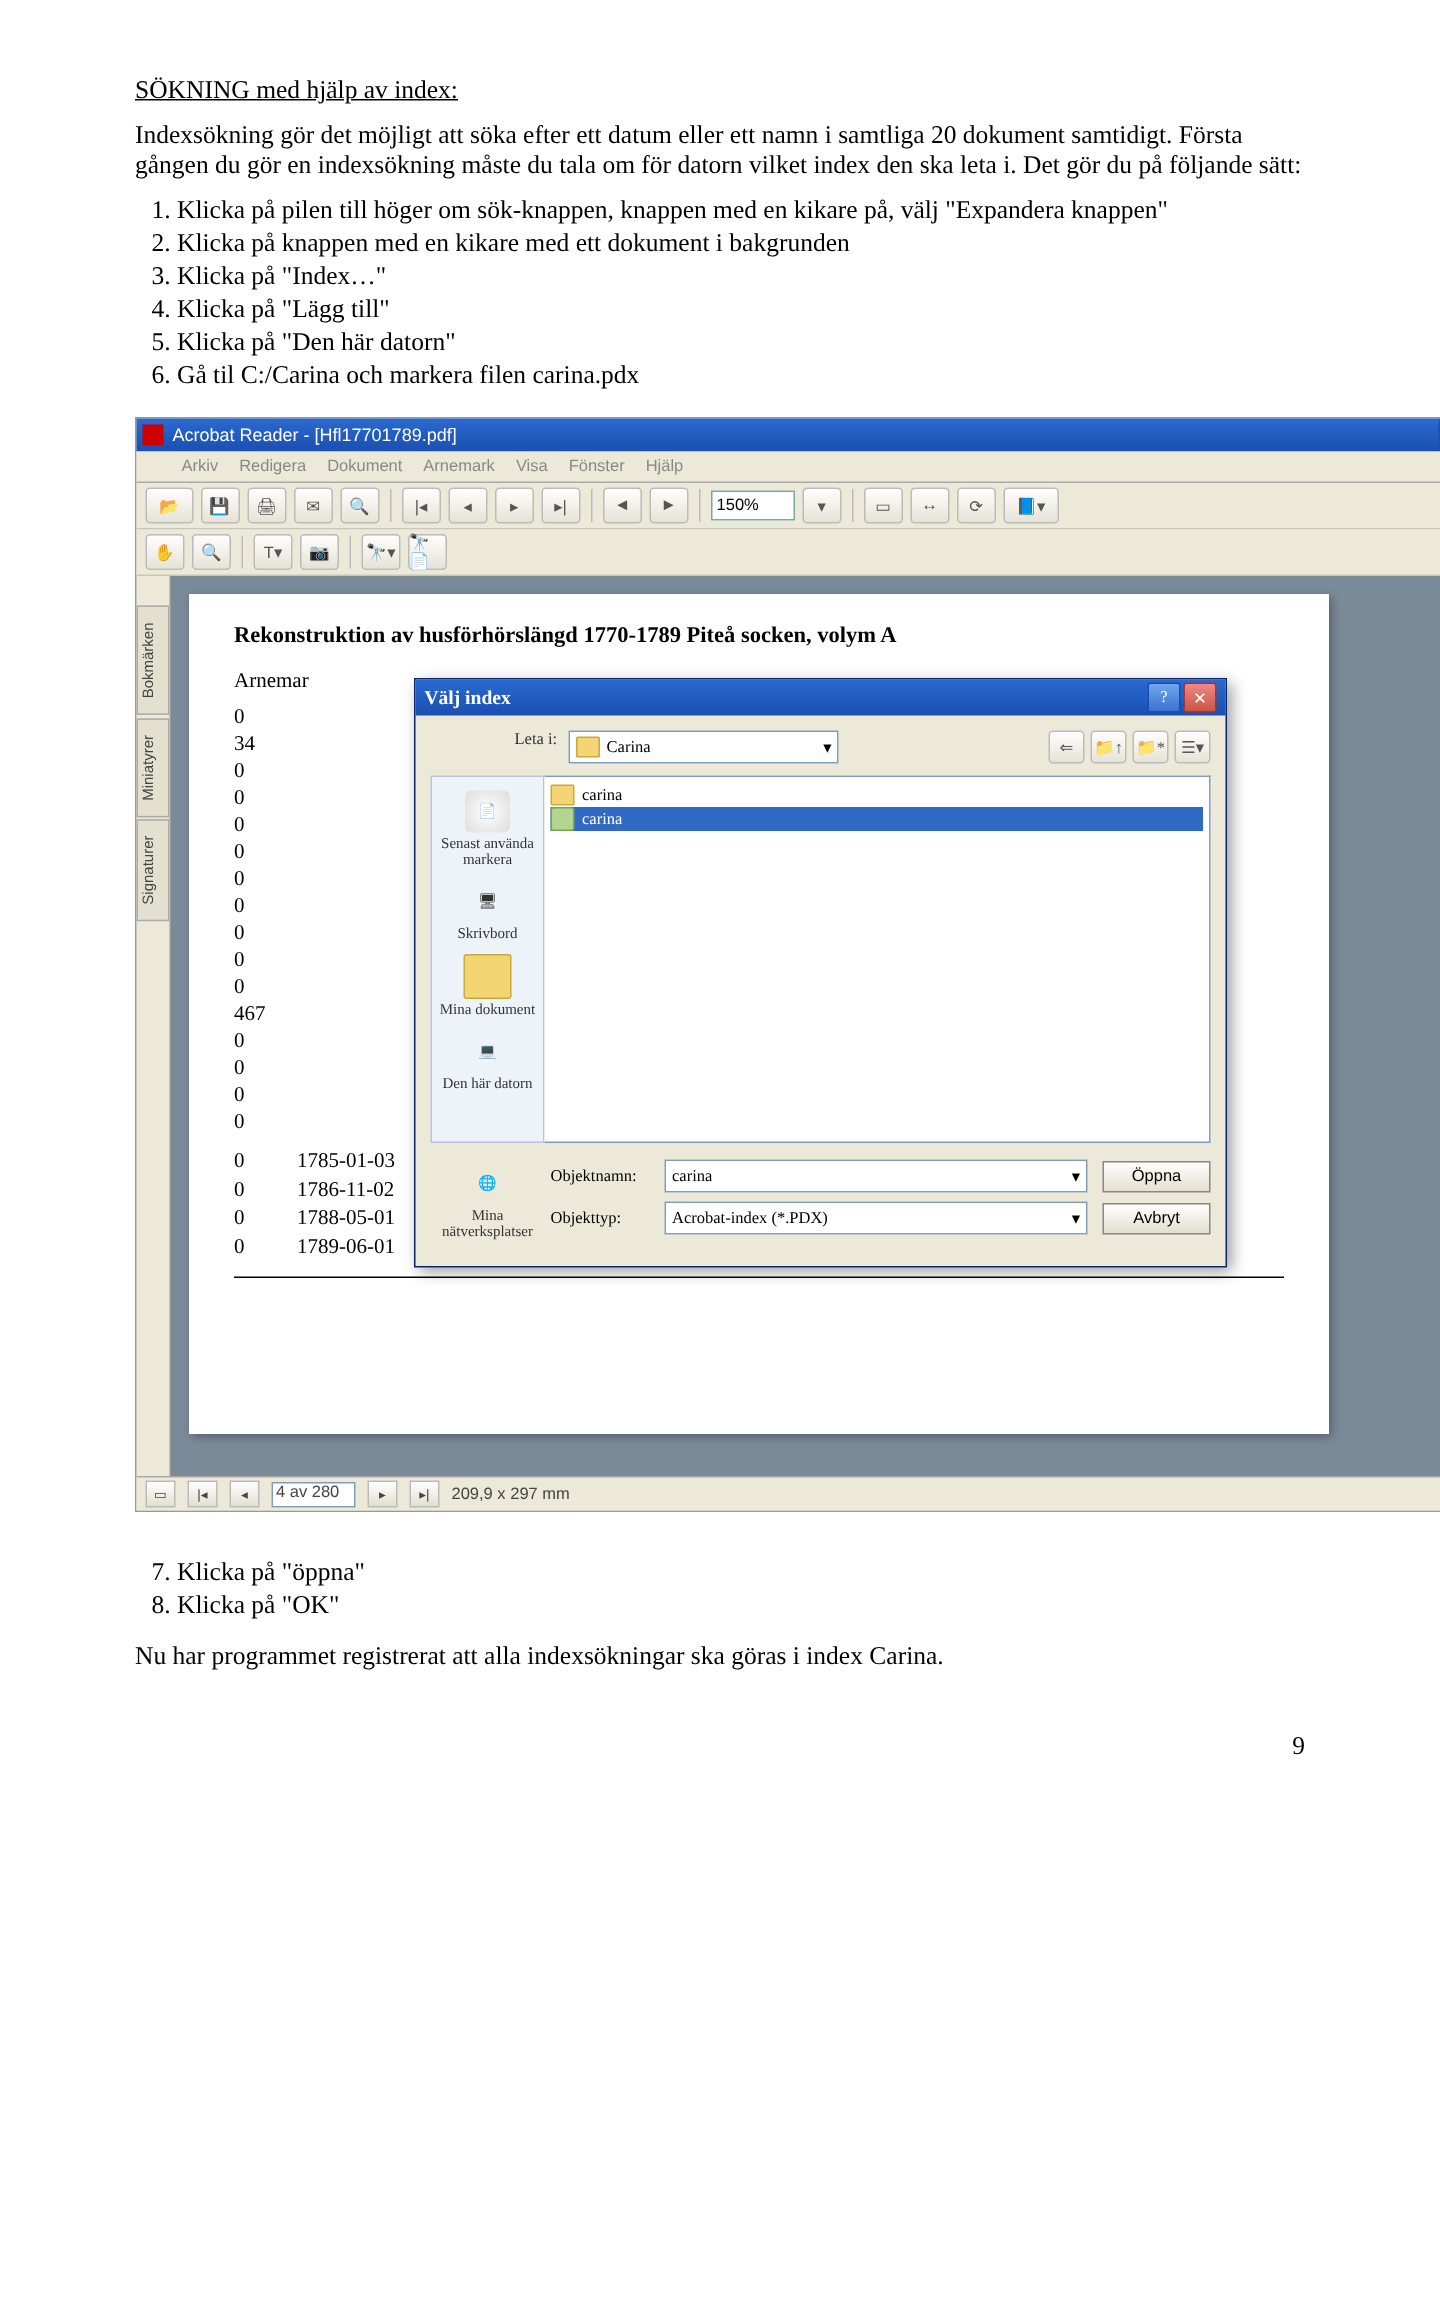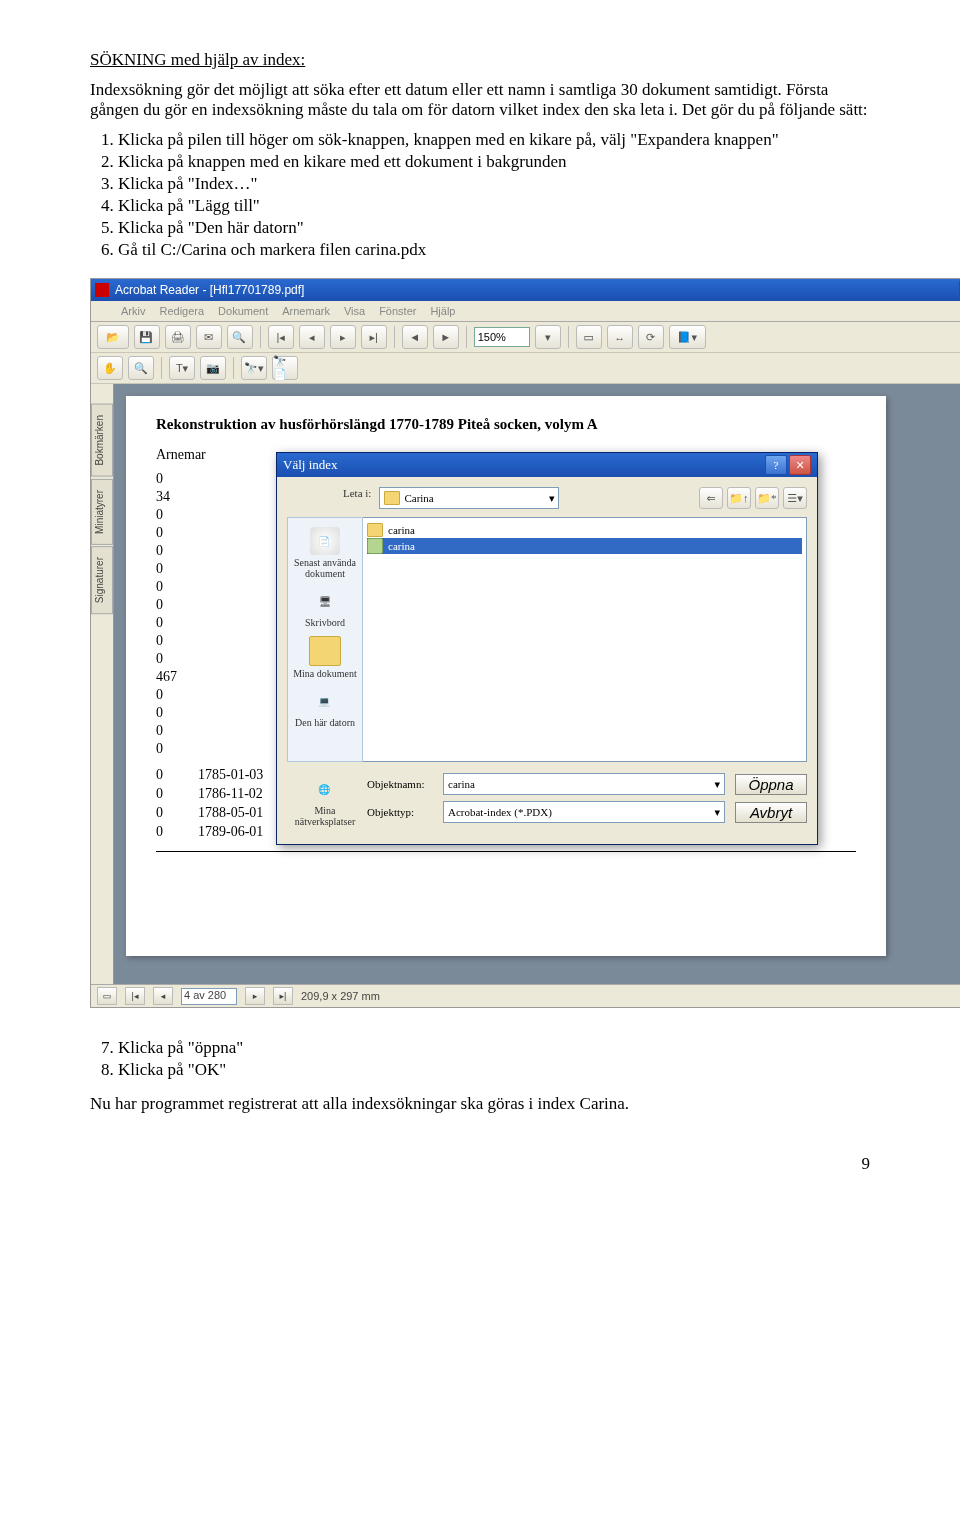--- a/index.html
+++ b/index.html
@@ -154,21 +154,21 @@
     box-shadow: 3px 3px 10px rgba(0,0,0,.4);
     font-size: 11px;
   }
   .dlgtitle {
     height: 24px;
     background: linear-gradient(to bottom,#2a6ad0,#1a4fb0);
     color:#fff;
     display:flex; align-items:center;
     padding:0 6px;
   }
-  .dlgtitle span { flex:1; font-size:13px; font-weight:normal;}
+  .dlgtitle span { flex:1; font-size:13px; font-weight:bold;}
   .dlg-help, .dlg-close {
     width:20px;height:18px;
     background: linear-gradient(to bottom,#6fa7ee,#3b72cf);
     border:1px solid #1a4fb0; border-radius:2px;
     color:#fff; display:flex;align-items:center;justify-content:center;
     margin-left:2px; font-size:11px;
   }
   .dlg-close { background: linear-gradient(to bottom,#e88,#c54); border-color:#a33;}
   .dlgbody { padding: 10px 10px 14px 10px; }
   .lookrow { display:flex; align-items:flex-start; gap:8px; margin-bottom:8px; padding-left:56px;}
@@ -203,21 +203,21 @@
   }
   .fileitem{display:flex;align-items:center;gap:5px;height:16px;}
   .fileitem.sel{background:#316ac5;color:#fff;}
   .pdx-icon{width:14px;height:14px;background:#b4d58f;border:1px solid #7aa557;border-radius:2px;}
 
   .dlgbottom{display:flex;align-items:center;margin-top:10px;padding-left:0;}
   .dlgbottom .lblcol{width:76px;text-align:center;font-size:10px;padding-right:4px;}
   .fieldrow{display:flex;align-items:center;gap:10px;margin-bottom:6px;}
   .fieldrow label{width:66px;}
   .fieldrow .combo{flex:1;height:20px;border:1px solid #7f9db9;background:#fff;display:flex;align-items:center;padding:0 4px;}
-  .dlgbtn{width:72px;height:21px;border:1px solid #888;background:linear-gradient(to bottom,#fefefe,#e3e0cf);font-size:15px;font-style:italic;}
+  .dlgbtn{width:72px;height:21px;border:1px solid #888;background:linear-gradient(to bottom,#fefefe,#e3e0cf);font-size:11px;}
 
   .vscroll{position:absolute;right:0;top:0;bottom:0;width:16px;background:#e8e6da;border-left:1px solid #bbb;}
   .vscroll .up,.vscroll .down{height:16px;background:linear-gradient(#fefefe,#dcd9c9);border:1px solid #aaa;display:flex;align-items:center;justify-content:center;font-size:9px;}
   .vscroll .down{position:absolute;bottom:0;left:0;right:0;}
   .vscroll .thumb{height:60px;background:linear-gradient(#fefefe,#dcd9c9);border:1px solid #aaa;margin:0;}
 
   .statusbar{height:22px;background:#ece9d8;border-top:1px solid #aaa;display:flex;align-items:center;padding:0 6px;gap:8px;font-size:11px;color:#444;}
   .statusbar .stbtn{width:18px;height:16px;border:1px solid #bbb;background:linear-gradient(#fefefe,#e3e0cf);display:flex;align-items:center;justify-content:center;font-size:9px;}
   .pgfield{width:50px;height:15px;border:1px solid #7f9db9;background:#fff;padding:0 2px;}
 
@@ -225,21 +225,21 @@
     text-align: right;
     margin-top: 40px;
     font-size: 17px;
   }
 </style>
 </head>
 <body>
 
 <p><span class="heading-underline">SÖKNING med hjälp av index:</span></p>
 
-<p>Indexsökning gör det möjligt att söka efter ett datum eller ett namn i samtliga 30 dokument samtidigt. Första gången du gör en indexsökning måste du tala om för datorn vilket index den ska leta i. Det gör du på följande sätt:</p>
+<p>Indexsökning gör det möjligt att söka efter ett datum eller ett namn i samtliga 20 dokument samtidigt. Första gången du gör en indexsökning måste du tala om för datorn vilket index den ska leta i. Det gör du på följande sätt:</p>
 
 <ol id="steps-top">
     <li>Klicka på pilen till höger om sök-knappen, knappen med en kikare på, välj "Expandera knappen"</li>
     <li>Klicka på knappen med en kikare med ett dokument i bakgrunden</li>
     <li>Klicka på "Index…"</li>
     <li>Klicka på "Lägg till"</li>
     <li>Klicka på "Den här datorn"</li>
     <li>Gå til C:/Carina och markera filen carina.pdx</li>
   </ol>
 
@@ -332,21 +332,21 @@
                 <div class="tbtn">⇐</div>
                 <div class="tbtn">📁↑</div>
                 <div class="tbtn">📁*</div>
                 <div class="tbtn">☰▾</div>
               </div>
             </div>
             <div class="dlgmain">
               <div class="places" id="places">
                   <div class="place">
                     <div class="pi pi-recent">📄</div>
-                    <div>Senast använda dokument</div>
+                    <div>Senast använda markera</div>
                   </div>
                   <div class="place">
                     <div class="pi">🖥</div>
                     <div>Skrivbord</div>
                   </div>
                   <div class="place">
                     <div class="pi pi-docs"></div>
                     <div>Mina dokument</div>
                   </div>
                   <div class="place">

